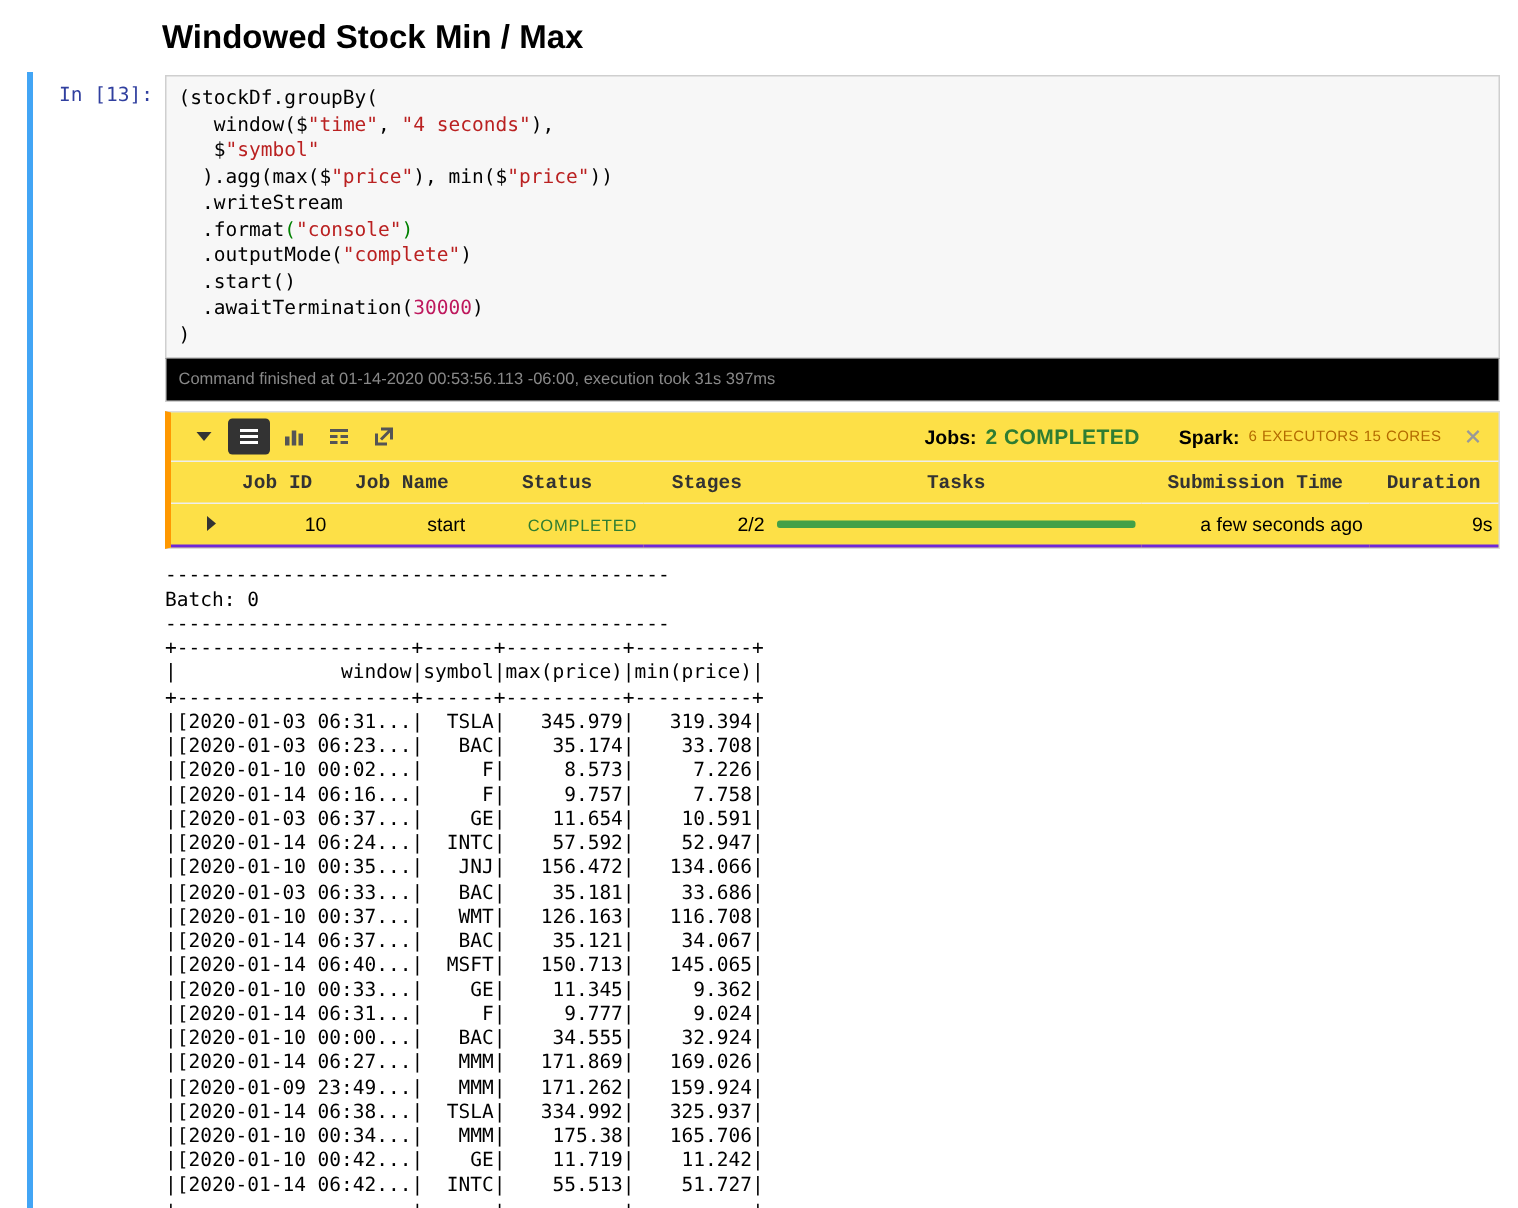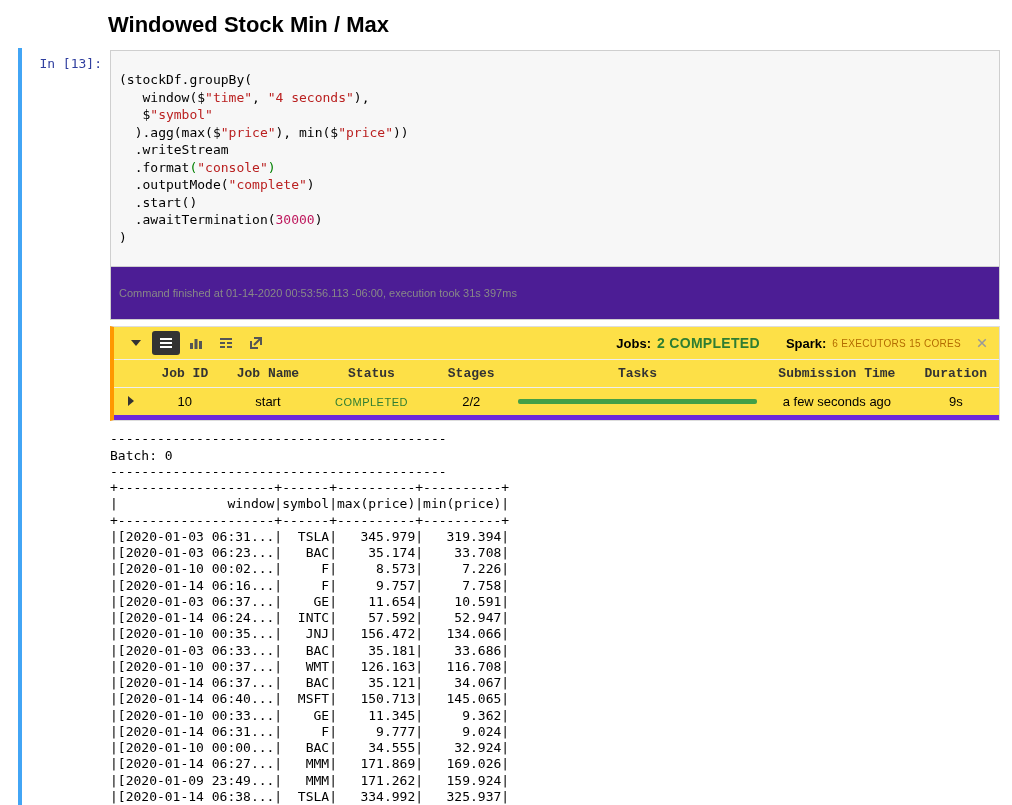--- a/index.html
+++ b/index.html
@@ -32,38 +32,38 @@
     flex-shrink: 0;
   }
   .cell-body {
     flex: 1;
     min-width: 0;
     padding-right: 12px;
   }
   .code-block {
     background: #f7f7f7;
     border: 1px solid #cfcfcf;
-    padding: 20px 8px;
+    padding: 6px 8px;
     font-family: "Menlo", "Consolas", monospace;
     font-size: 13px;
     line-height: 1.35;
     white-space: pre;
     overflow: hidden;
   }
   .code-block .str { color: #BA2121; }
   .code-block .fn  { color: #008000; }
   .code-block .num { color: #be185d; }
   .code-block .dol { color: #000; }
   .cmd-finished {
     font-size: 11px;
     color: #888;
     border: 1px solid #cfcfcf;
     border-top: none;
-    padding: 20px 8px;
-    background: #4c1d95;
+    padding: 8px 8px;
+    background: #000000;
   }
 
   .panel {
     border: 1px solid #ddd;
     border-left: 4px solid #FF9800;
     margin-top: 6px;
     background: #fde047;
   }
   .panel-toolbar {
     display: flex;
@@ -105,22 +105,22 @@
     padding: 6px 4px;
     border-bottom: 1px solid #eee;
     color: #333;
     font-family: Liberation Mono, monospace;
   }
   table.jobs th.tasks { width: 260px; }
   table.jobs th.sub { width: 150px; }
   table.jobs th.dur { width: 80px; }
   table.jobs td {
     padding: 6px 4px;
-    border-bottom: 5px solid #6d28d9;
-    text-align: center;
+    border-bottom: 2px solid #6d28d9;
+    text-align: right;
     vertical-align: middle;
   }
   .expander {
     width: 0; height: 0;
     border-top: 5px solid transparent;
     border-bottom: 5px solid transparent;
     border-left: 6px solid #333;
     display: inline-block;
   }
   .expander.down {

